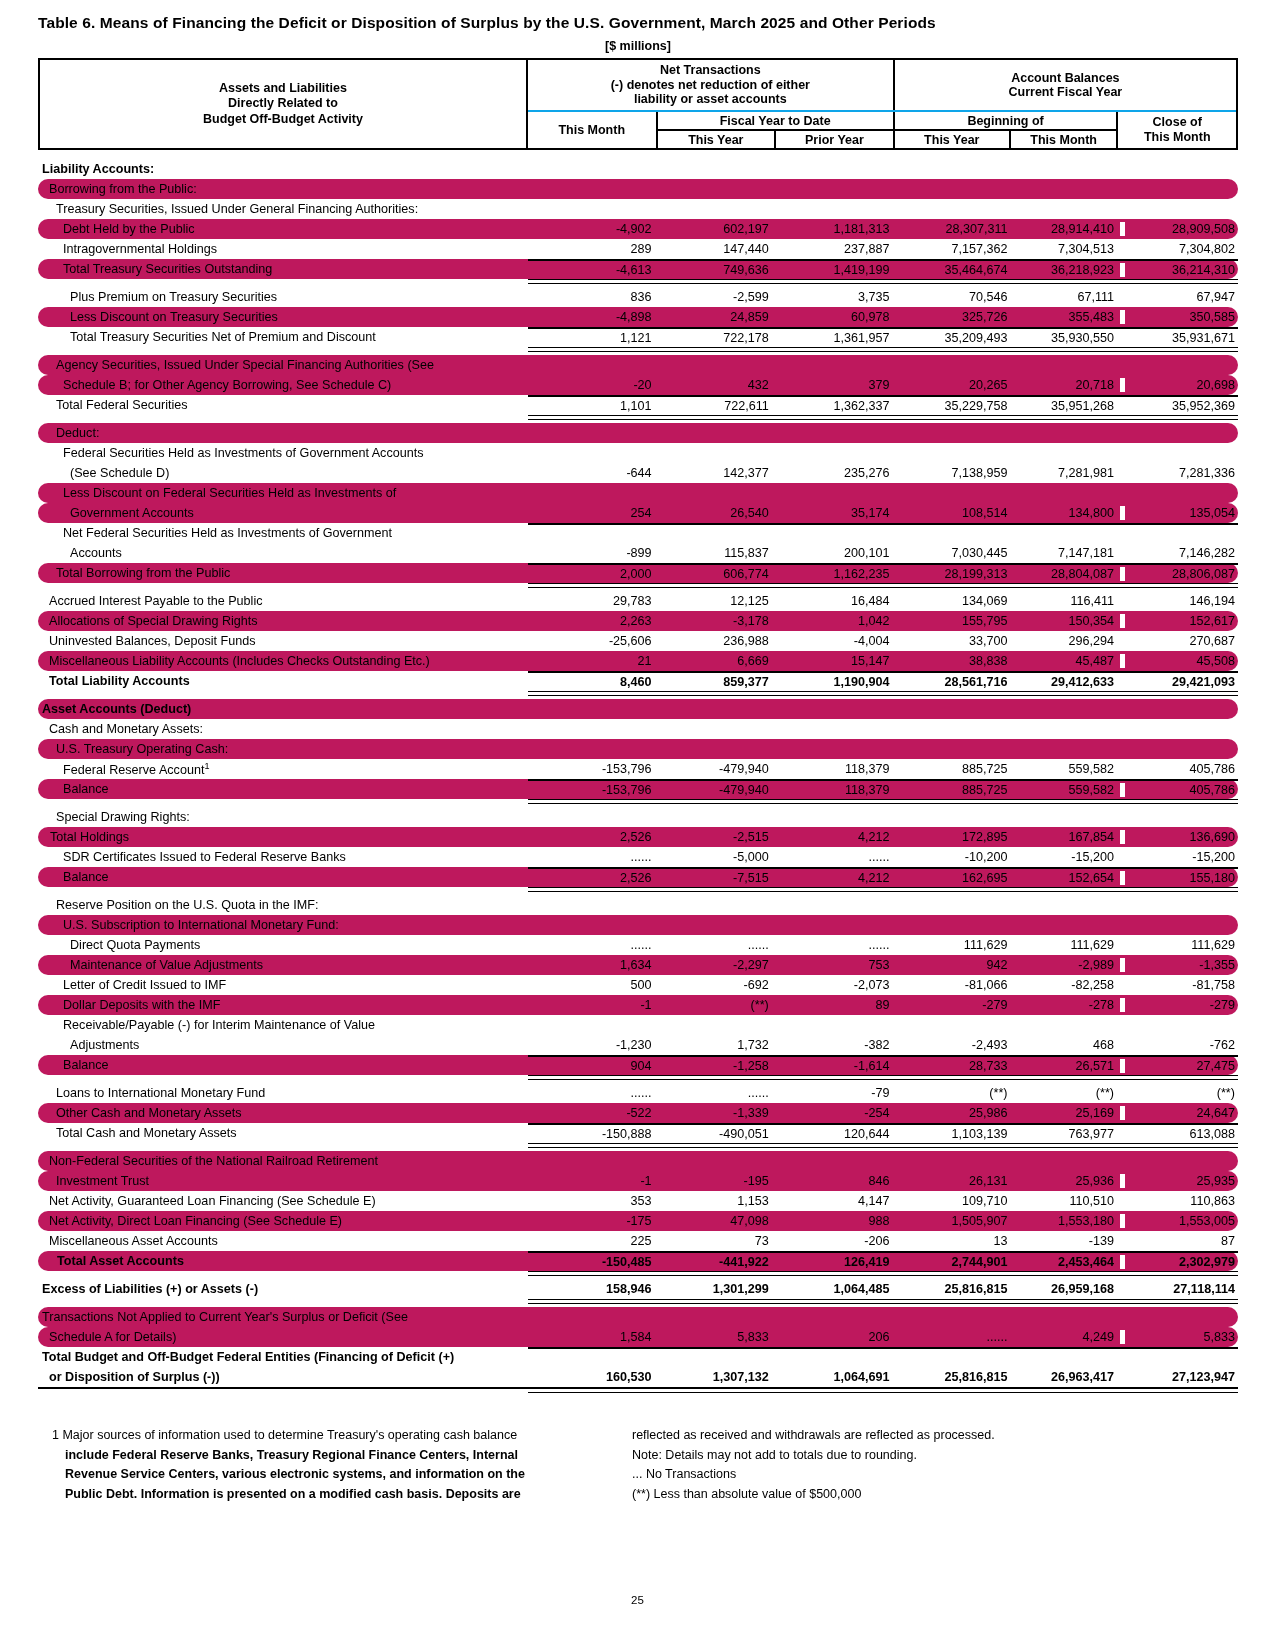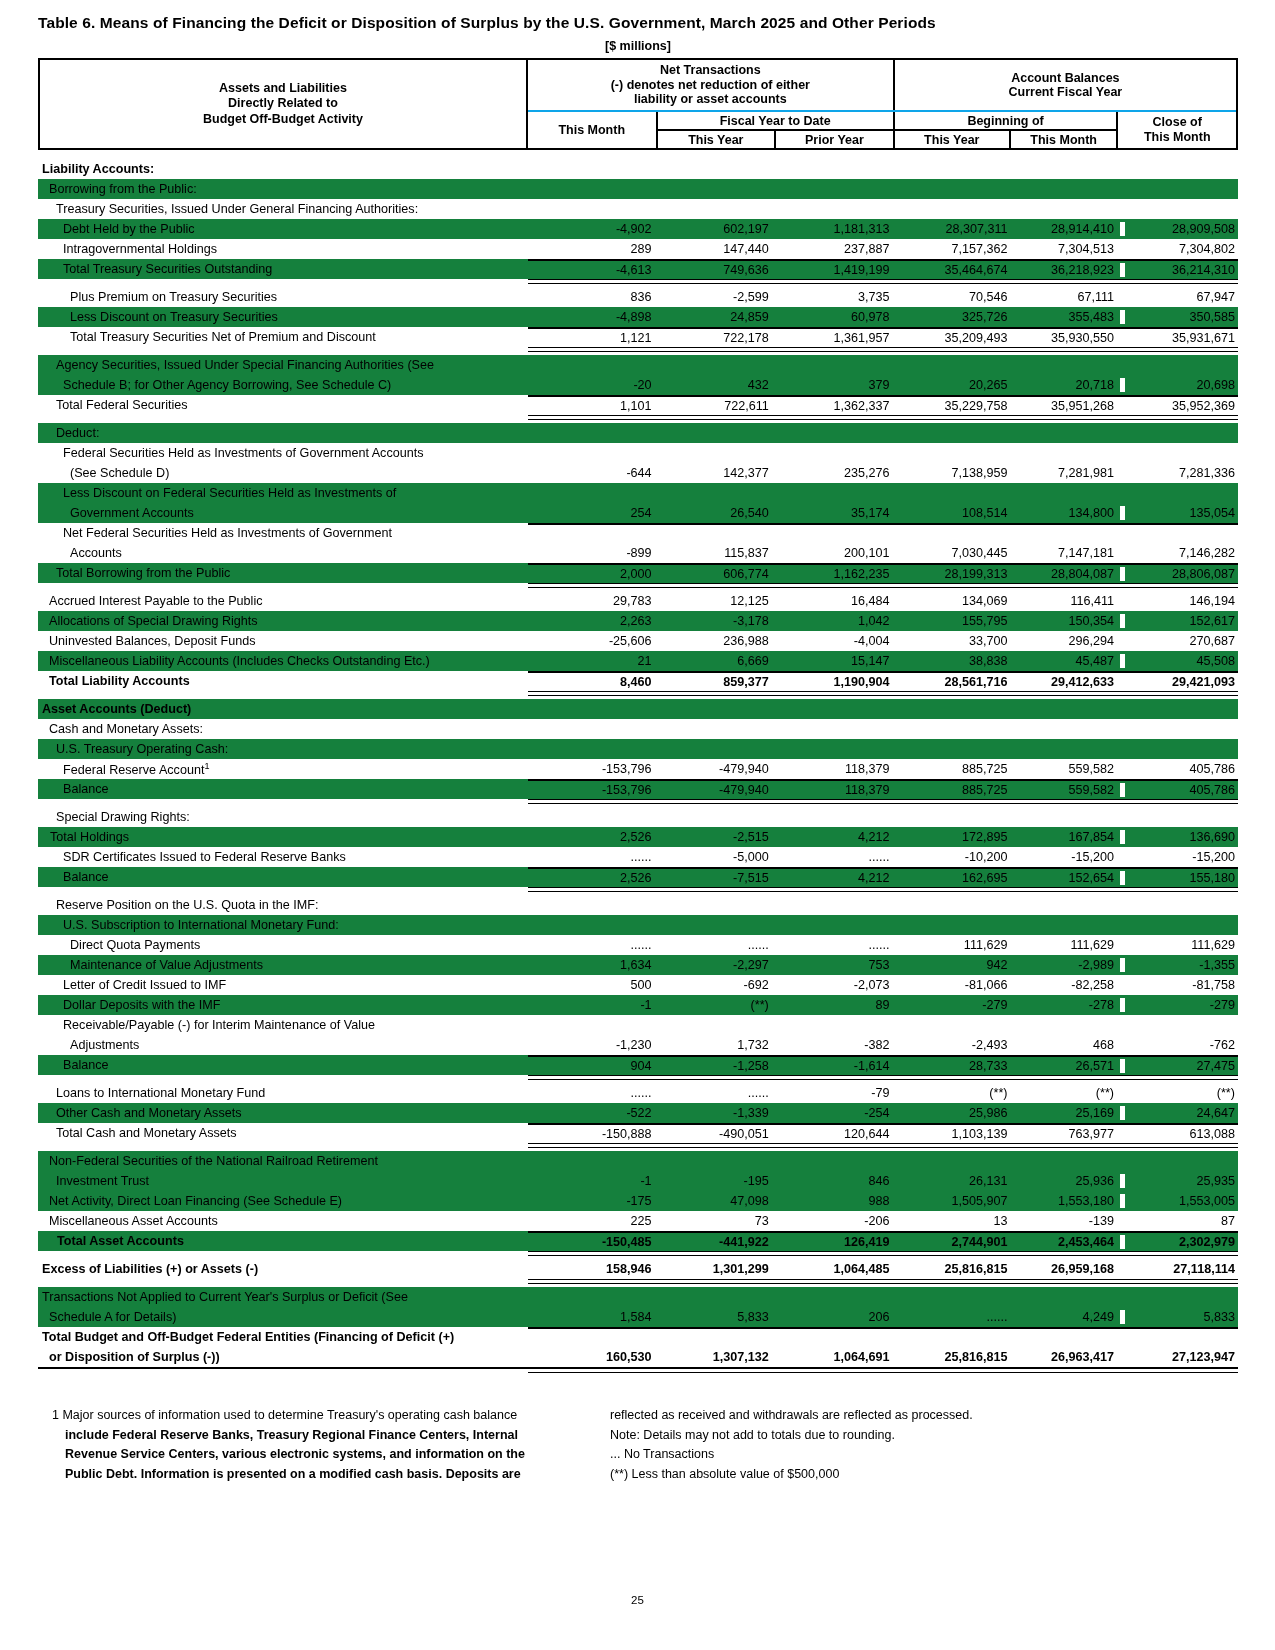--- a/index.html
+++ b/index.html
@@ -28,21 +28,21 @@
   .th-span { height:19px; border-bottom:2px solid #000; display:flex; align-items:center; justify-content:center; }
   .th-sub { flex:1; display:flex; }
   .th-sub-cell { flex:1; display:flex; align-items:center; justify-content:center; }
   .th-sub-cell.brd { border-right:2px solid #000; }
   .th-beg-wrap .th-sub-cell.brd { width:52.4%; flex:none; }
   .th-close { flex:1; display:flex; flex-direction:column; justify-content:center; line-height:15.5px; }
 
   
   #rows { margin-top:9px; }
   .row { display:flex; height:20px; font-size:12.6px; align-items:center; }
-  .row.shaded { background:#15803d; }
+  .row.shaded { background:#be185d;border-radius:10px; }
   .row.bold { font-weight:bold; }
   .lbl { width:40.8%; white-space:nowrap; overflow:hidden; }
   .lbl sup { font-size:9px; }
   .nums { flex:1; display:flex; height:100%; align-items:center; }
   .nums.rule-above { border-top:2px solid #000; }
   .cell { text-align:right; padding-right:6px; white-space:nowrap; }
   .c1 { width:18.3%; }
   .c2 { width:16.5%; }
   .c3 { width:17%; }
   .c4 { width:16.6%; }
@@ -51,21 +51,21 @@
   .drule { display:flex; height:5px; margin-bottom:3px; }
   .dr-left { width:40.8%; }
   .dr-right { flex:1; border-top:1.5px solid #000; border-bottom:1.5px solid #000; }
   .table-bottom { display:flex; height:6px; border-top:2.5px solid #000; }
   .tb-right { margin-left:40.8%; flex:1; border-bottom:1.5px solid #000; height:4px; }
 
   
   .foot { display:flex; margin-top:33px; font-size:12.5px; line-height:19.5px; }
   .foot-left { width:556px; padding-left:14px; }
   .foot-left .cont { padding-left:13px;font-weight:bold; }
-  .foot-right { margin-left:16px; }
+  .foot-right { margin-left:38px; }
   .pageno { position:absolute; bottom:44px; left:0; right:0; text-align:center; font-size:11.5px; }
 </style>
 </head>
 <body>
 
 <div class="page">
 
   <div class="title">Table 6. Means of Financing the Deficit or Disposition of Surplus by the U.S. Government, March 2025 and Other Periods</div>
   <div class="subtitle">[$ millions]</div>
 
@@ -667,20 +667,31 @@
       </div>
       <div class="row shaded">
         <div class="lbl" style="padding-left: 18px;">Investment Trust</div>
         <div class="nums">
           <div class="cell c1">-1</div>
           <div class="cell c2">-195</div>
           <div class="cell c3">846</div>
           <div class="cell c4">26,131</div>
           <div class="cell c5">25,936</div>
           <div class="cell c6">25,935</div>
+        </div>
+      </div>
+      <div class="row">
+        <div class="lbl" style="padding-left: 11px;">Net Activity, Guaranteed Loan Financing (See Schedule E)</div>
+        <div class="nums">
+          <div class="cell c1">353</div>
+          <div class="cell c2">1,153</div>
+          <div class="cell c3">4,147</div>
+          <div class="cell c4">109,710</div>
+          <div class="cell c5">110,510</div>
+          <div class="cell c6">110,863</div>
         </div>
       </div>
       <div class="row shaded">
         <div class="lbl" style="padding-left: 11px;">Net Activity, Direct Loan Financing (See Schedule E)</div>
         <div class="nums">
           <div class="cell c1">-175</div>
           <div class="cell c2">47,098</div>
           <div class="cell c3">988</div>
           <div class="cell c4">1,505,907</div>
           <div class="cell c5">1,553,180</div>

